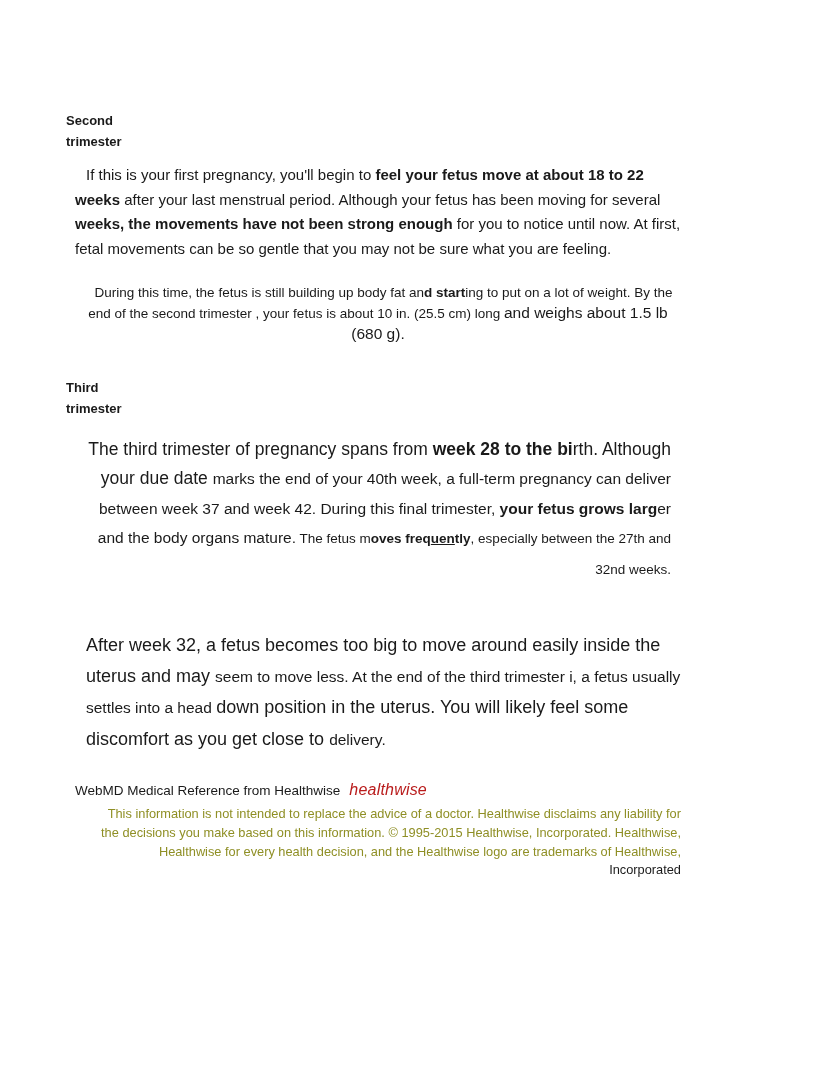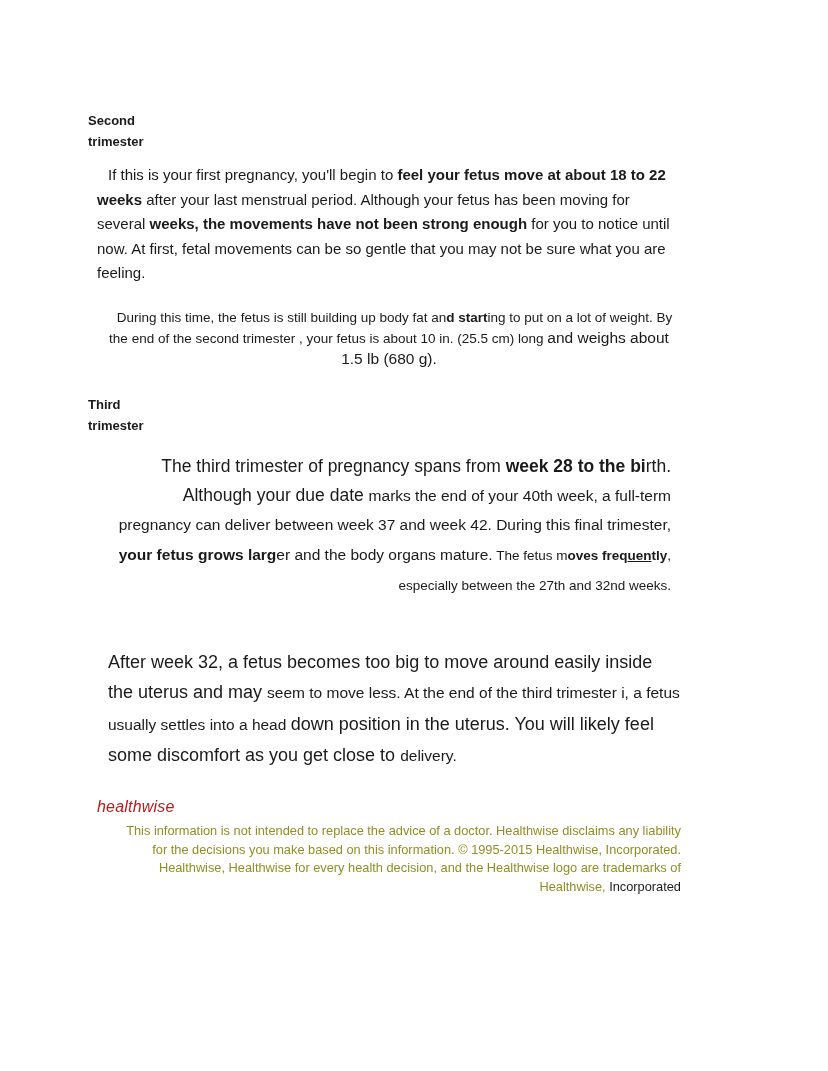--- a/index.html
+++ b/index.html
@@ -1,21 +1,21 @@
 <!DOCTYPE html>
 <html><head>
 <meta charset="utf-8">
 <style>
   html,body{margin:0;padding:0;background:#ffffff;}
   body{font-family:"Liberation Sans","DejaVu Sans",sans-serif;color:#1a1a1a;}
   .page{position:relative;width:781px;height:1071px;box-sizing:border-box;
-        padding:110px 88px 0 85px;overflow:hidden;background:#fff;}
+        padding:110px 88px 0 63px;overflow:hidden;background:#fff;}
   .trimester-heading{font-weight:bold;font-size:13px;line-height:21px;
         white-space:pre-line;padding-left:3px;}
-  .heading-third{margin-top:24px;}
+  .heading-third{margin-top:32px;}
   .para{margin:12px;}
   .para-1{font-size:15px;line-height:24.6px;margin-top:11px;text-indent:11px;}
   .para-2{font-size:17px;line-height:27px;margin-top:26px;text-indent:11px;}
   .para-3{font-size:13.5px;line-height:20px;margin-top:22px;text-indent:11px;text-align:center;}
   .para-4{font-size:17.5px;line-height:28.6px;margin-top:16px;text-align:right;
         padding:0 10px;}
   .para-5{font-size:18px;line-height:30.5px;margin-top:46px;padding-left:11px;}
   .footer-row{margin-top:26px;padding-left:12px;display:flex;align-items:baseline;gap:9px;}
   .footer-source{font-size:13.5px;color:#1a1a1a;}
   .healthwise-logo{font-size:16px;font-style:italic;color:#b91c1c;letter-spacing:.2px;}
@@ -42,18 +42,19 @@
   <p class="para para-3"><span class="run">During this time, the fetus is still building up body fat an</span><span class="run b">d start</span><span class="run">ing to put on a lot of weight. By the end of the second trimester , your fetus is about 10 in. (25.5 cm) long </span><span class="run s-md">and weighs about 1.5 lb (680 g).</span></p>
 
   <div class="trimester-heading heading-third">Third
 trimester</div>
 
   <p class="para para-4"><span class="run">The third trimester of pregnancy spans from </span><span class="run b">week 28 to the bi</span><span class="run">rth</span><span class="run">. Although your due date </span><span class="run s-md">marks the end of your 40th week, a full-term pregnancy can deliver between week 37 and week 42. During this final trimester, </span><span class="run b s-md">your fetus grows larg</span><span class="run s-md">er and the body organs mature.</span><span class="run s-sm"> The fetus m</span><span class="run b s-sm">oves freq</span><span class="run b u s-sm">uen</span><span class="run b s-sm">tly</span><span class="run s-sm">, especially between the 27th and 32nd weeks.</span></p>
 
   <p class="para para-5"><span class="run">After week 32, a fetus becomes too big to move around easily inside the uterus and may </span><span class="run s-md">seem to move less. At the end of the third trimester i, a fetus usually settles into a head </span><span class="run">down position in the uterus. You will likely feel some discomfort as you get close to </span><span class="run s-md">delivery.</span></p>
 
   <div class="footer-row">
+    <span class="footer-source">WebMD Medical Reference from Healthwise</span>
     <span class="healthwise-logo">healthwise</span>
   </div>
 
   <p class="para legal"><span class="run">This information is not intended  to replace the advice of a doctor. Healthwise disclaims any liability for the decisions you make based on this information. © 1995-2015 Healthwise, Incorporated. Healthwise, Healthwise for every health decision, and the Healthwise logo are trademarks of Healthwise,</span><span class="run c-dark"> Incorporated</span></p>
 
 </div>
 
 </body></html>

